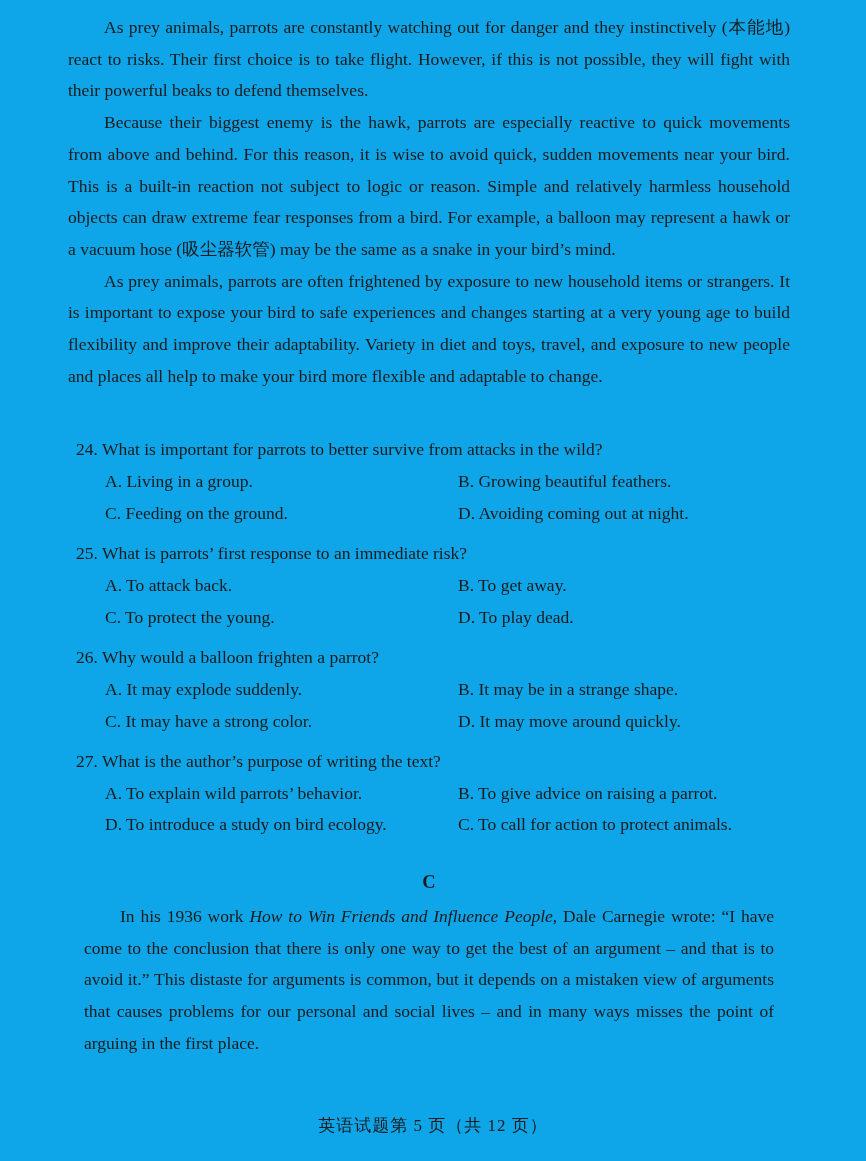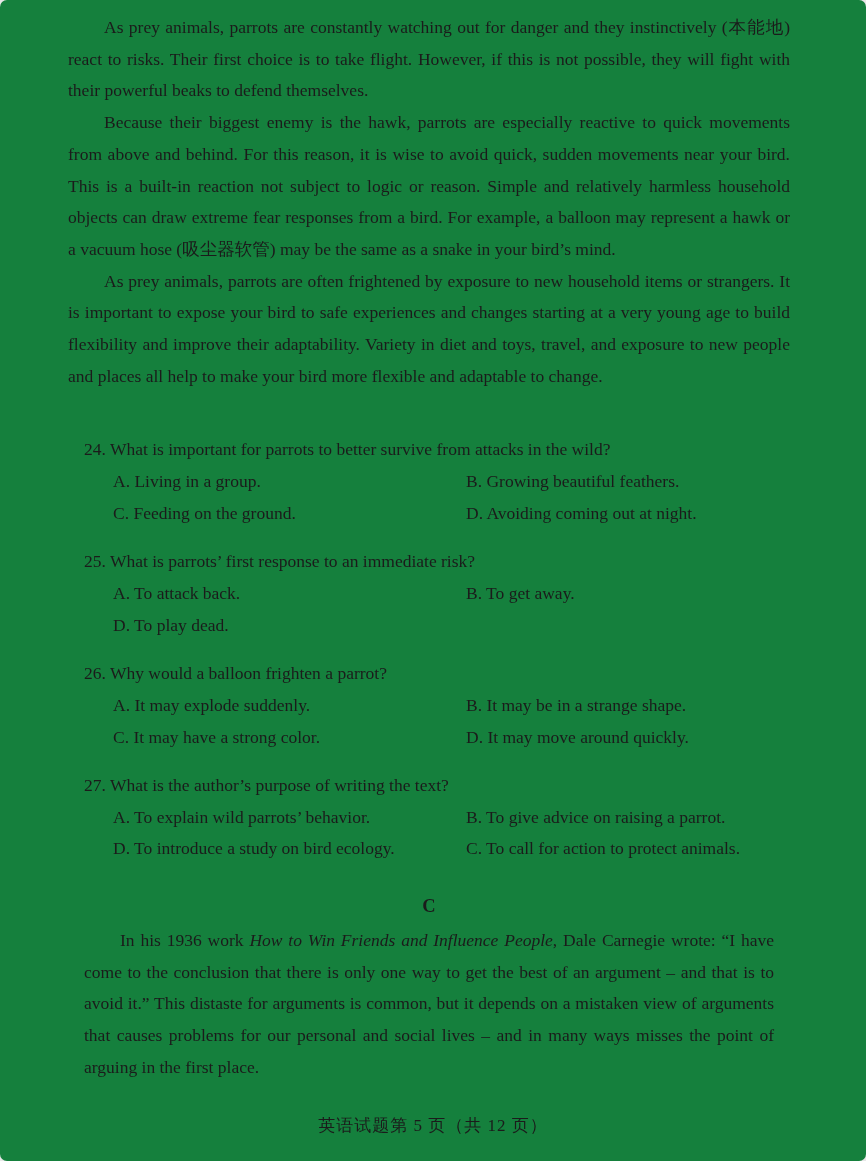--- a/index.html
+++ b/index.html
@@ -5,45 +5,44 @@
   html, body {
     margin: 0;
     padding: 0;
     background: #e8e8e8;
   }
   .page {
     position: relative;
     width: 866px;
     height: 1161px;
     margin: 0 auto;
-    background: #15803d;
+    background: #0ea5e9;
     color: #1b1b1b;
     font-family: "Liberation Serif", "DejaVu Serif", serif;
     font-size: 17.5px;
     overflow: hidden;
     box-sizing: border-box;
-    border-radius: 7px;
   }
   .content {
     position: absolute;
     top: 12px;
     left: 68px;
     width: 722px;
   }
   .para {
     margin: 0;
     line-height: 31.7px;
     text-align: justify;
     text-indent: 36px;
   }
   .questions {
     margin-top: 42px;
   }
   .question {
-    margin: 16px;
+    margin: 8px;
   }
   .q-line {
     line-height: 31.9px;
     text-align: left;
   }
   .opt-grid {
     display: grid;
     grid-template-columns: 353px 1fr;
     padding-left: 29px;
     line-height: 31.9px;
@@ -95,20 +94,21 @@
           <span>C. Feeding on the ground.</span>
           <span>D. Avoiding coming out at night.</span>
         </div>
       </div>
 
       <div class="question">
         <div class="q-line"><span>25.</span> <span>What is parrots’ first response to an immediate risk?</span></div>
         <div class="opt-grid">
           <span>A. To attack back.</span>
           <span>B. To get away.</span>
+          <span>C. To protect the young.</span>
           <span>D. To play dead.</span>
         </div>
       </div>
 
       <div class="question">
         <div class="q-line"><span>26.</span> <span>Why would a balloon frighten a parrot?</span></div>
         <div class="opt-grid">
           <span>A. It may explode suddenly.</span>
           <span>B. It may be in a strange shape.</span>
           <span>C. It may have a strong color.</span>

